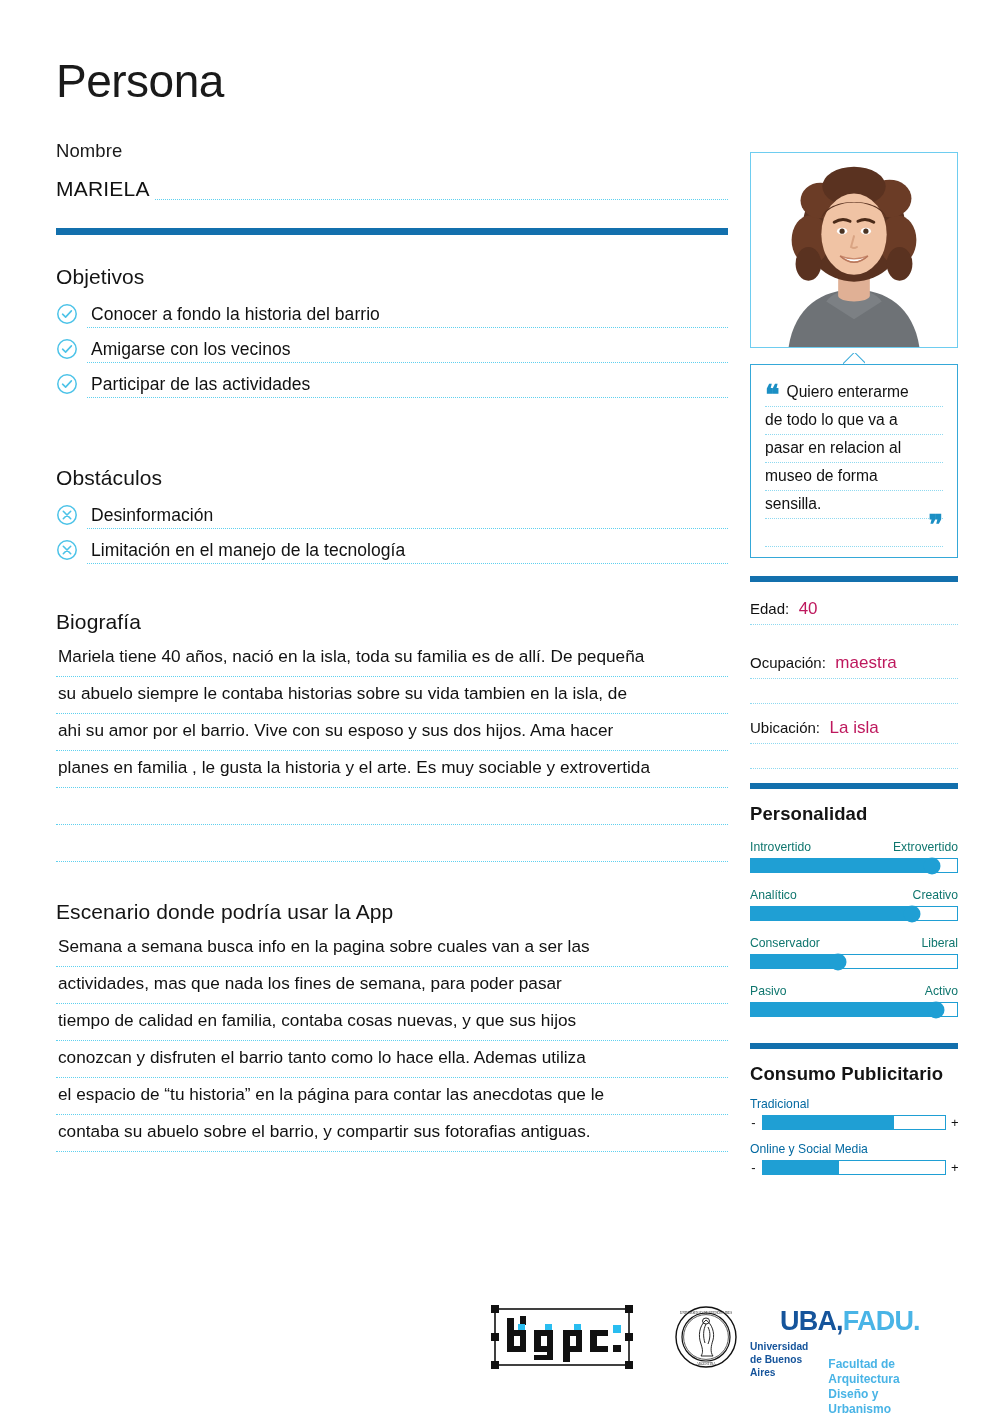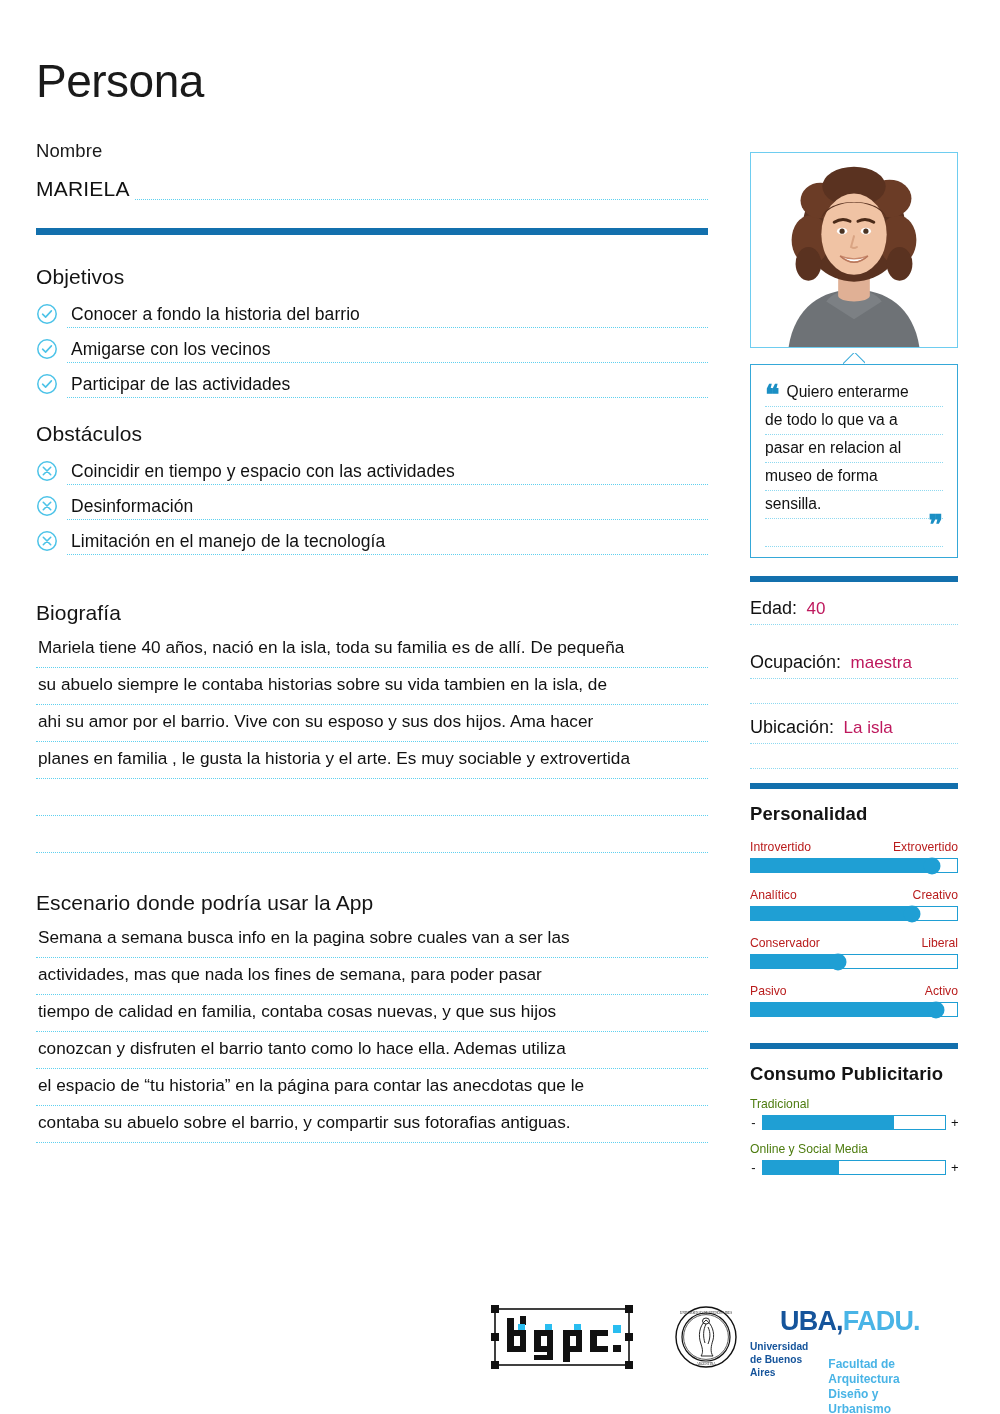--- a/index.html
+++ b/index.html
@@ -6,21 +6,21 @@
   html, body {
     width: 1000px; height: 1414px;
     background: #ffffff;
     font-family: "Liberation Sans", sans-serif;
     color: #1a1a1a;
     overflow: hidden;
   }
   .page { position: relative; width: 1000px; height: 1414px; padding: 0; }
 
   
-  .left-col { position: absolute; left: 36px; top: 0; width: 672px; }
+  .left-col { position: absolute; left: 56px; top: 0; width: 672px; }
 
   .doc-title {
     font-size: 46px; font-weight: 400; letter-spacing: -0.5px;
     color: #1a1a1a; margin-top: 58px; line-height: 1;
   }
 
   .field-label {
     font-size: 18.5px; font-weight: 400; color: #1a1a1a;
     margin-top: 36px; letter-spacing: 0.1px;
   }
@@ -100,48 +100,48 @@
     font-size: 15.6px; color: #111; height: 28px; line-height: 25px;
     white-space: nowrap; overflow: hidden;
   }
 
   .rule-side { height: 6px; background: #1370ad; width: 100%; }
 
   .demo-row {
     border-bottom: 1.4px dotted #8fd9f0;
     height: 31px; line-height: 29px; white-space: nowrap; overflow: hidden;
   }
-  .demo-key { font-size: 18px; color: #111; }
+  .demo-key { font-size: 15px; color: #111; }
   .demo-val { font-size: 17px; color: #be185d; margin-left: 5px; }
   .demo-blank { border-bottom: 1.4px dotted #8fd9f0; height: 25px; }
 
   .side-title {
     font-size: 18.5px; font-weight: 700; color: #141414;
     letter-spacing: 0.1px;
   }
 
   
   .slider-group { margin-top: 15px; }
   .slider-labels {
     display: flex; justify-content: space-between;
-    font-size: 12.2px; color: #b91c1c; margin-bottom: 4px;
+    font-size: 12.2px; color: #0f766e; margin-bottom: 4px;
   }
   .slider-track {
     position: relative; height: 15px; border: 1.5px solid #1f9fd4;
     background: #fff;
   }
   .slider-fill { position: absolute; left: 0; top: 0; bottom: 0; background: #1f9fd4; }
   .slider-thumb {
     position: absolute; top: 50%; width: 17px; height: 17px;
     border-radius: 50%; background: #1f9fd4; transform: translate(-50%, -50%);
   }
 
   
   .bar-group { margin-top: 12px; }
-  .bar-label { font-size: 12.2px; color: #4d7c0f; margin-bottom: 4px; }
+  .bar-label { font-size: 12.2px; color: #0369a1; margin-bottom: 4px; }
   .bar-row { display: flex; align-items: center; gap: 5px; }
   .bar-sign { font-size: 13px; color: #111; width: 7px; text-align: center; }
   .bar-track {
     position: relative; flex: 1 1 auto; height: 15px;
     border: 1.5px solid #1f9fd4; background: #fff;
   }
   .bar-fill { position: absolute; left: 0; top: 0; bottom: 0; background: #1f9fd4; }
 
   
   .footer { position: absolute; left: 0; bottom: 20px; width: 1000px; height: 100px; }
@@ -199,31 +199,22 @@
         <span class="bullet-icon">
           <svg viewBox="0 0 22 22">
               <circle cx="11" cy="11" r="9.2" fill="none" stroke="#4cc3e8" stroke-width="1.5"></circle>
               <path d="M6.6 11.2 L9.6 14.1 L15.4 7.9" fill="none" stroke="#4cc3e8" stroke-width="1.6" stroke-linecap="round" stroke-linejoin="round"></path>
             </svg>
         </span>
         <span class="bullet-text">Participar de las actividades</span>
       </div>
     </div>
 
-    <div class="sec-title" style="margin-top:24px">Obstáculos</div>
+    <div class="sec-title" style="margin-top:68px">Obstáculos</div>
     <div>
-      <div class="bullet-row">
-        <span class="bullet-icon">
-          <svg viewBox="0 0 22 22">
-              <circle cx="11" cy="11" r="9.2" fill="none" stroke="#4cc3e8" stroke-width="1.5"></circle>
-              <path d="M7.3 7.3 L14.7 14.7 M14.7 7.3 L7.3 14.7" fill="none" stroke="#4cc3e8" stroke-width="1.6" stroke-linecap="round"></path>
-            </svg>
-        </span>
-        <span class="bullet-text">Coincidir en tiempo y espacio con las actividades</span>
-      </div>
       <div class="bullet-row">
         <span class="bullet-icon">
           <svg viewBox="0 0 22 22">
               <circle cx="11" cy="11" r="9.2" fill="none" stroke="#4cc3e8" stroke-width="1.5"></circle>
               <path d="M7.3 7.3 L14.7 14.7 M14.7 7.3 L7.3 14.7" fill="none" stroke="#4cc3e8" stroke-width="1.6" stroke-linecap="round"></path>
             </svg>
         </span>
         <span class="bullet-text">Desinformación</span>
       </div>
       <div class="bullet-row">

